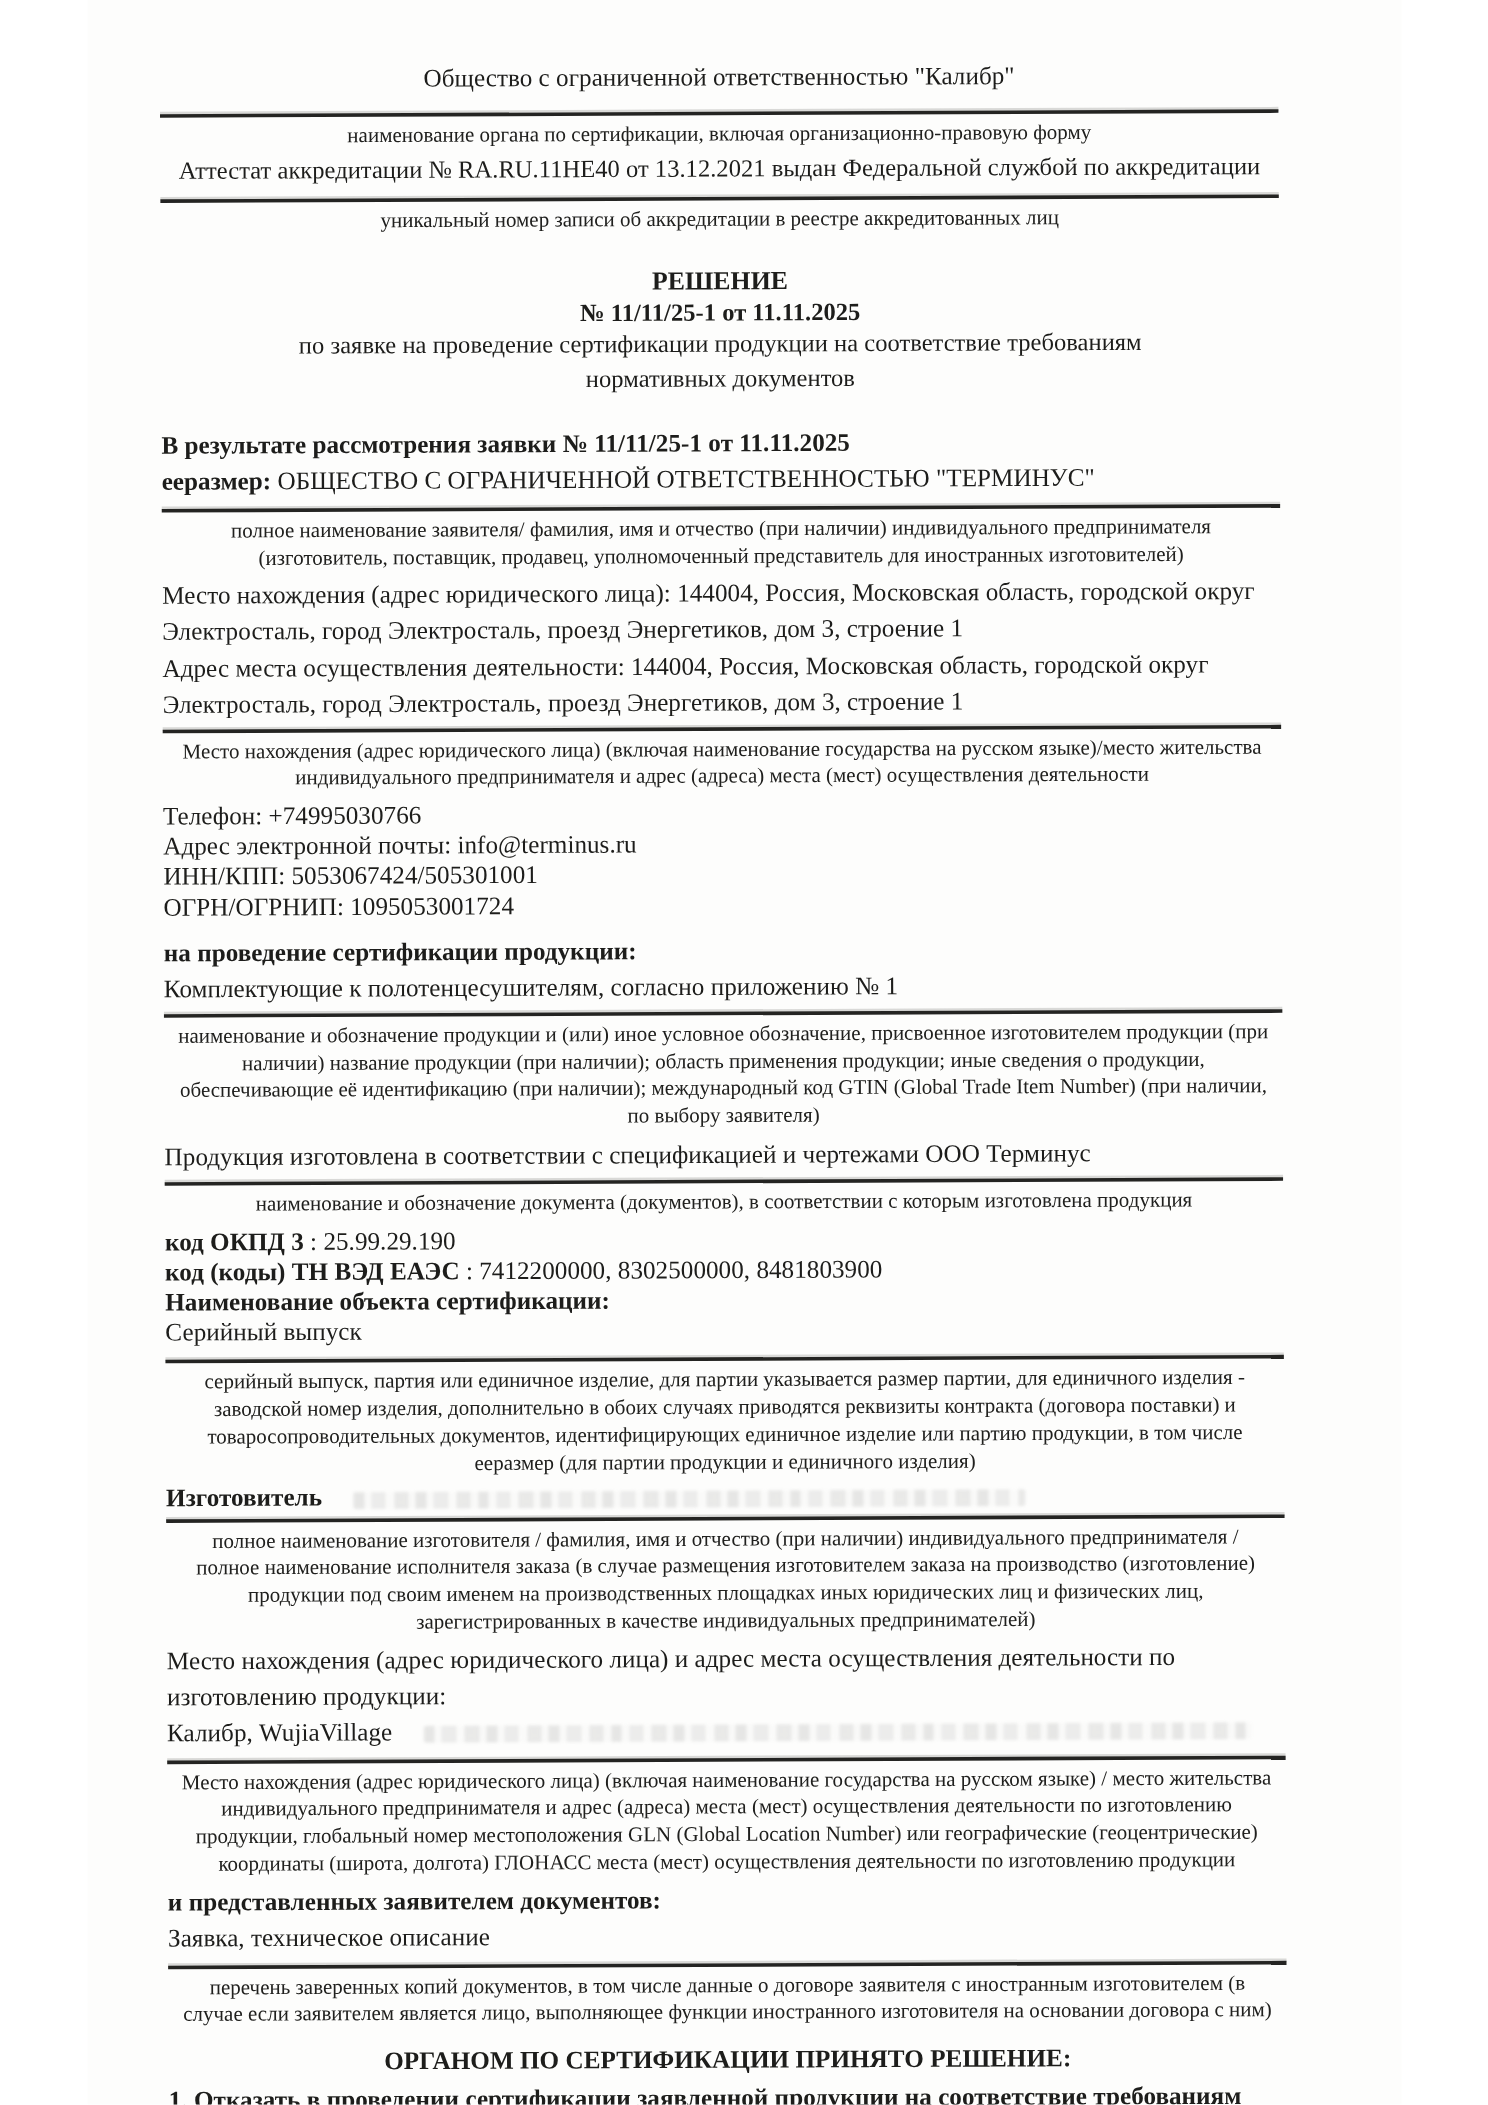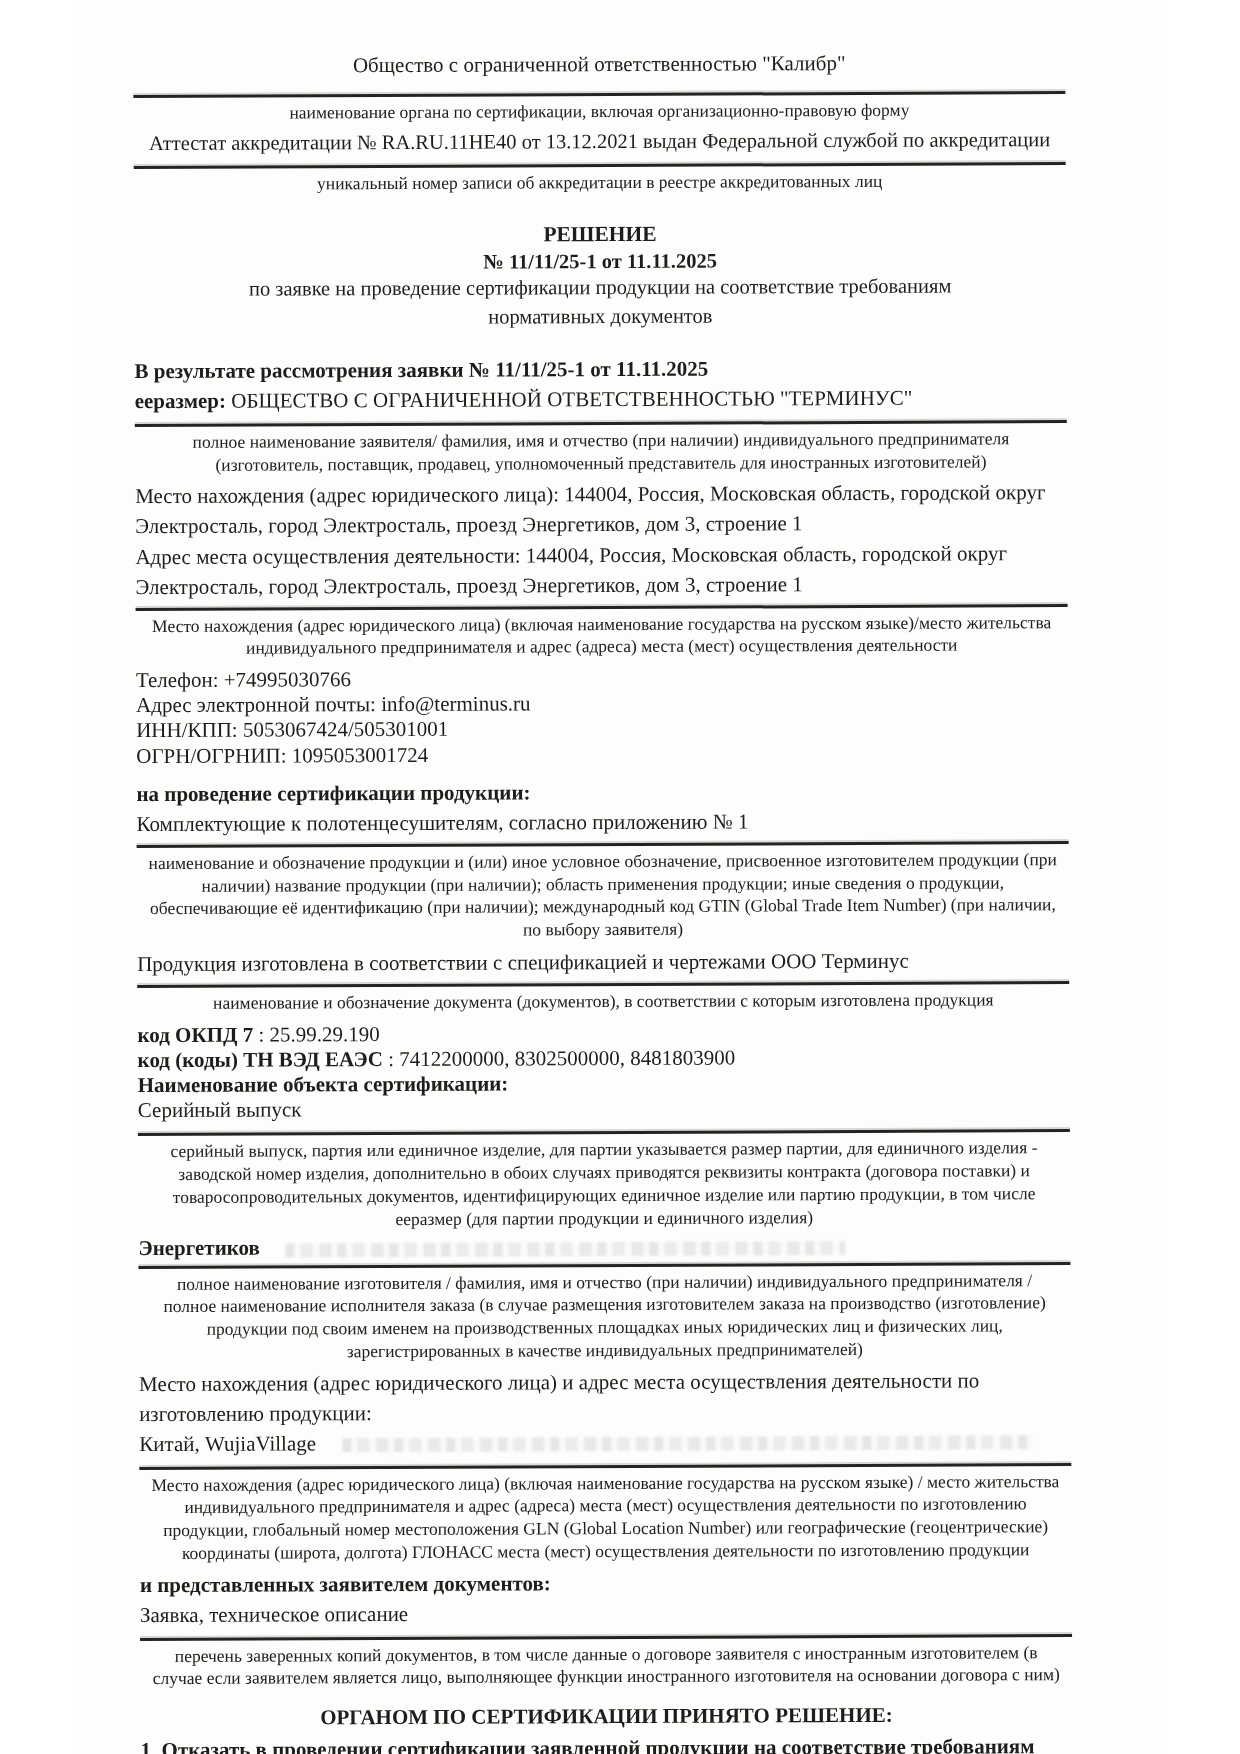--- a/index.html
+++ b/index.html
@@ -69,32 +69,32 @@
     <div class="tight">ИНН/КПП: 5053067424/505301001</div>
     <div class="tight">ОГРН/ОГРНИП: 1095053001724</div>
 
     <div class="t b mt10">на проведение сертификации продукции:</div>
     <div class="t">Комплектующие к полотенцесушителям, согласно приложению № 1</div>
     <div class="rule mt6"></div>
     <div class="note">наименование и обозначение продукции и (или) иное условное обозначение, присвоенное изготовителем продукции (при наличии) название продукции (при наличии); область применения продукции; иные сведения о продукции, обеспечивающие её идентификацию (при наличии); международный код GTIN (Global Trade Item Number) (при наличии, по выбору заявителя)</div>
     <div class="t mt6">Продукция изготовлена в соответствии с спецификацией и чертежами ООО Терминус</div>
     <div class="rule mt6"></div>
     <div class="note">наименование и обозначение документа (документов), в соответствии с которым изготовлена продукция</div>
-    <div class="tight mt8"><span class="b">код ОКПД 7</span><span> : 25.99.29.190</span></div>
+    <div class="tight mt8"><span class="b">код ОКПД 3</span><span> : 25.99.29.190</span></div>
     <div class="tight"><span class="b">код (коды) ТН ВЭД ЕАЭС</span><span> : 7412200000, 8302500000, 8481803900</span></div>
     <div class="tight b">Наименование объекта сертификации:</div>
     <div class="tight">Серийный выпуск</div>
     <div class="rule mt10"></div>
     <div class="note">серийный выпуск, партия или единичное изделие, для партии указывается размер партии, для единичного изделия - заводской номер изделия, дополнительно в обоих случаях приводятся реквизиты контракта (договора поставки) и товаросопроводительных документов, идентифицирующих единичное изделие или партию продукции, в том числе ееразмер (для партии продукции и единичного изделия)</div>
 
-    <div class="tight"><span class="b">Энергетиков</span><span class="ghost" style="width:560px"></span></div>
+    <div class="tight"><span class="b">Изготовитель</span><span class="ghost" style="width:560px"></span></div>
     <div class="rule" style="margin-top:4px"></div>
     <div class="note">полное наименование изготовителя / фамилия, имя и отчество (при наличии) индивидуального предпринимателя / полное наименование исполнителя заказа (в случае размещения изготовителем заказа на производство (изготовление) продукции под своим именем на производственных площадках иных юридических лиц и физических лиц, зарегистрированных в качестве индивидуальных предпринимателей)</div>
     <div class="t">Место нахождения (адрес юридического лица) и адрес места осуществления деятельности по изготовлению продукции:</div>
-    <div class="t"><span>Китай, WujiaVillage</span><span class="ghost" style="width:690px"></span></div>
+    <div class="t"><span>Калибр, WujiaVillage</span><span class="ghost" style="width:690px"></span></div>
     <div class="rule mt8"></div>
     <div class="note">Место нахождения (адрес юридического лица) (включая наименование государства на русском языке) / место жительства индивидуального предпринимателя и адрес (адреса) места (мест) осуществления деятельности по изготовлению продукции, глобальный номер местоположения GLN (Global Location Number) или географические (геоцентрические) координаты (широта, долгота) ГЛОНАСС места (мест) осуществления деятельности по изготовлению продукции</div>
 
     <div class="t b">и представленных заявителем документов:</div>
     <div class="t">Заявка, техническое описание</div>
     <div class="rule mt8"></div>
     <div class="note">перечень заверенных копий документов, в том числе данные о договоре заявителя с иностранным изготовителем (в случае если заявителем является лицо, выполняющее функции иностранного изготовителя на основании договора с ним)</div>
 
     <div class="doc-title center mt16" style="font-size:21px">ОРГАНОМ ПО СЕРТИФИКАЦИИ ПРИНЯТО РЕШЕНИЕ:</div>
     <div class="t b" style="margin-top:4px">1. Отказать в проведении сертификации заявленной продукции на соответствие требованиям</div>

